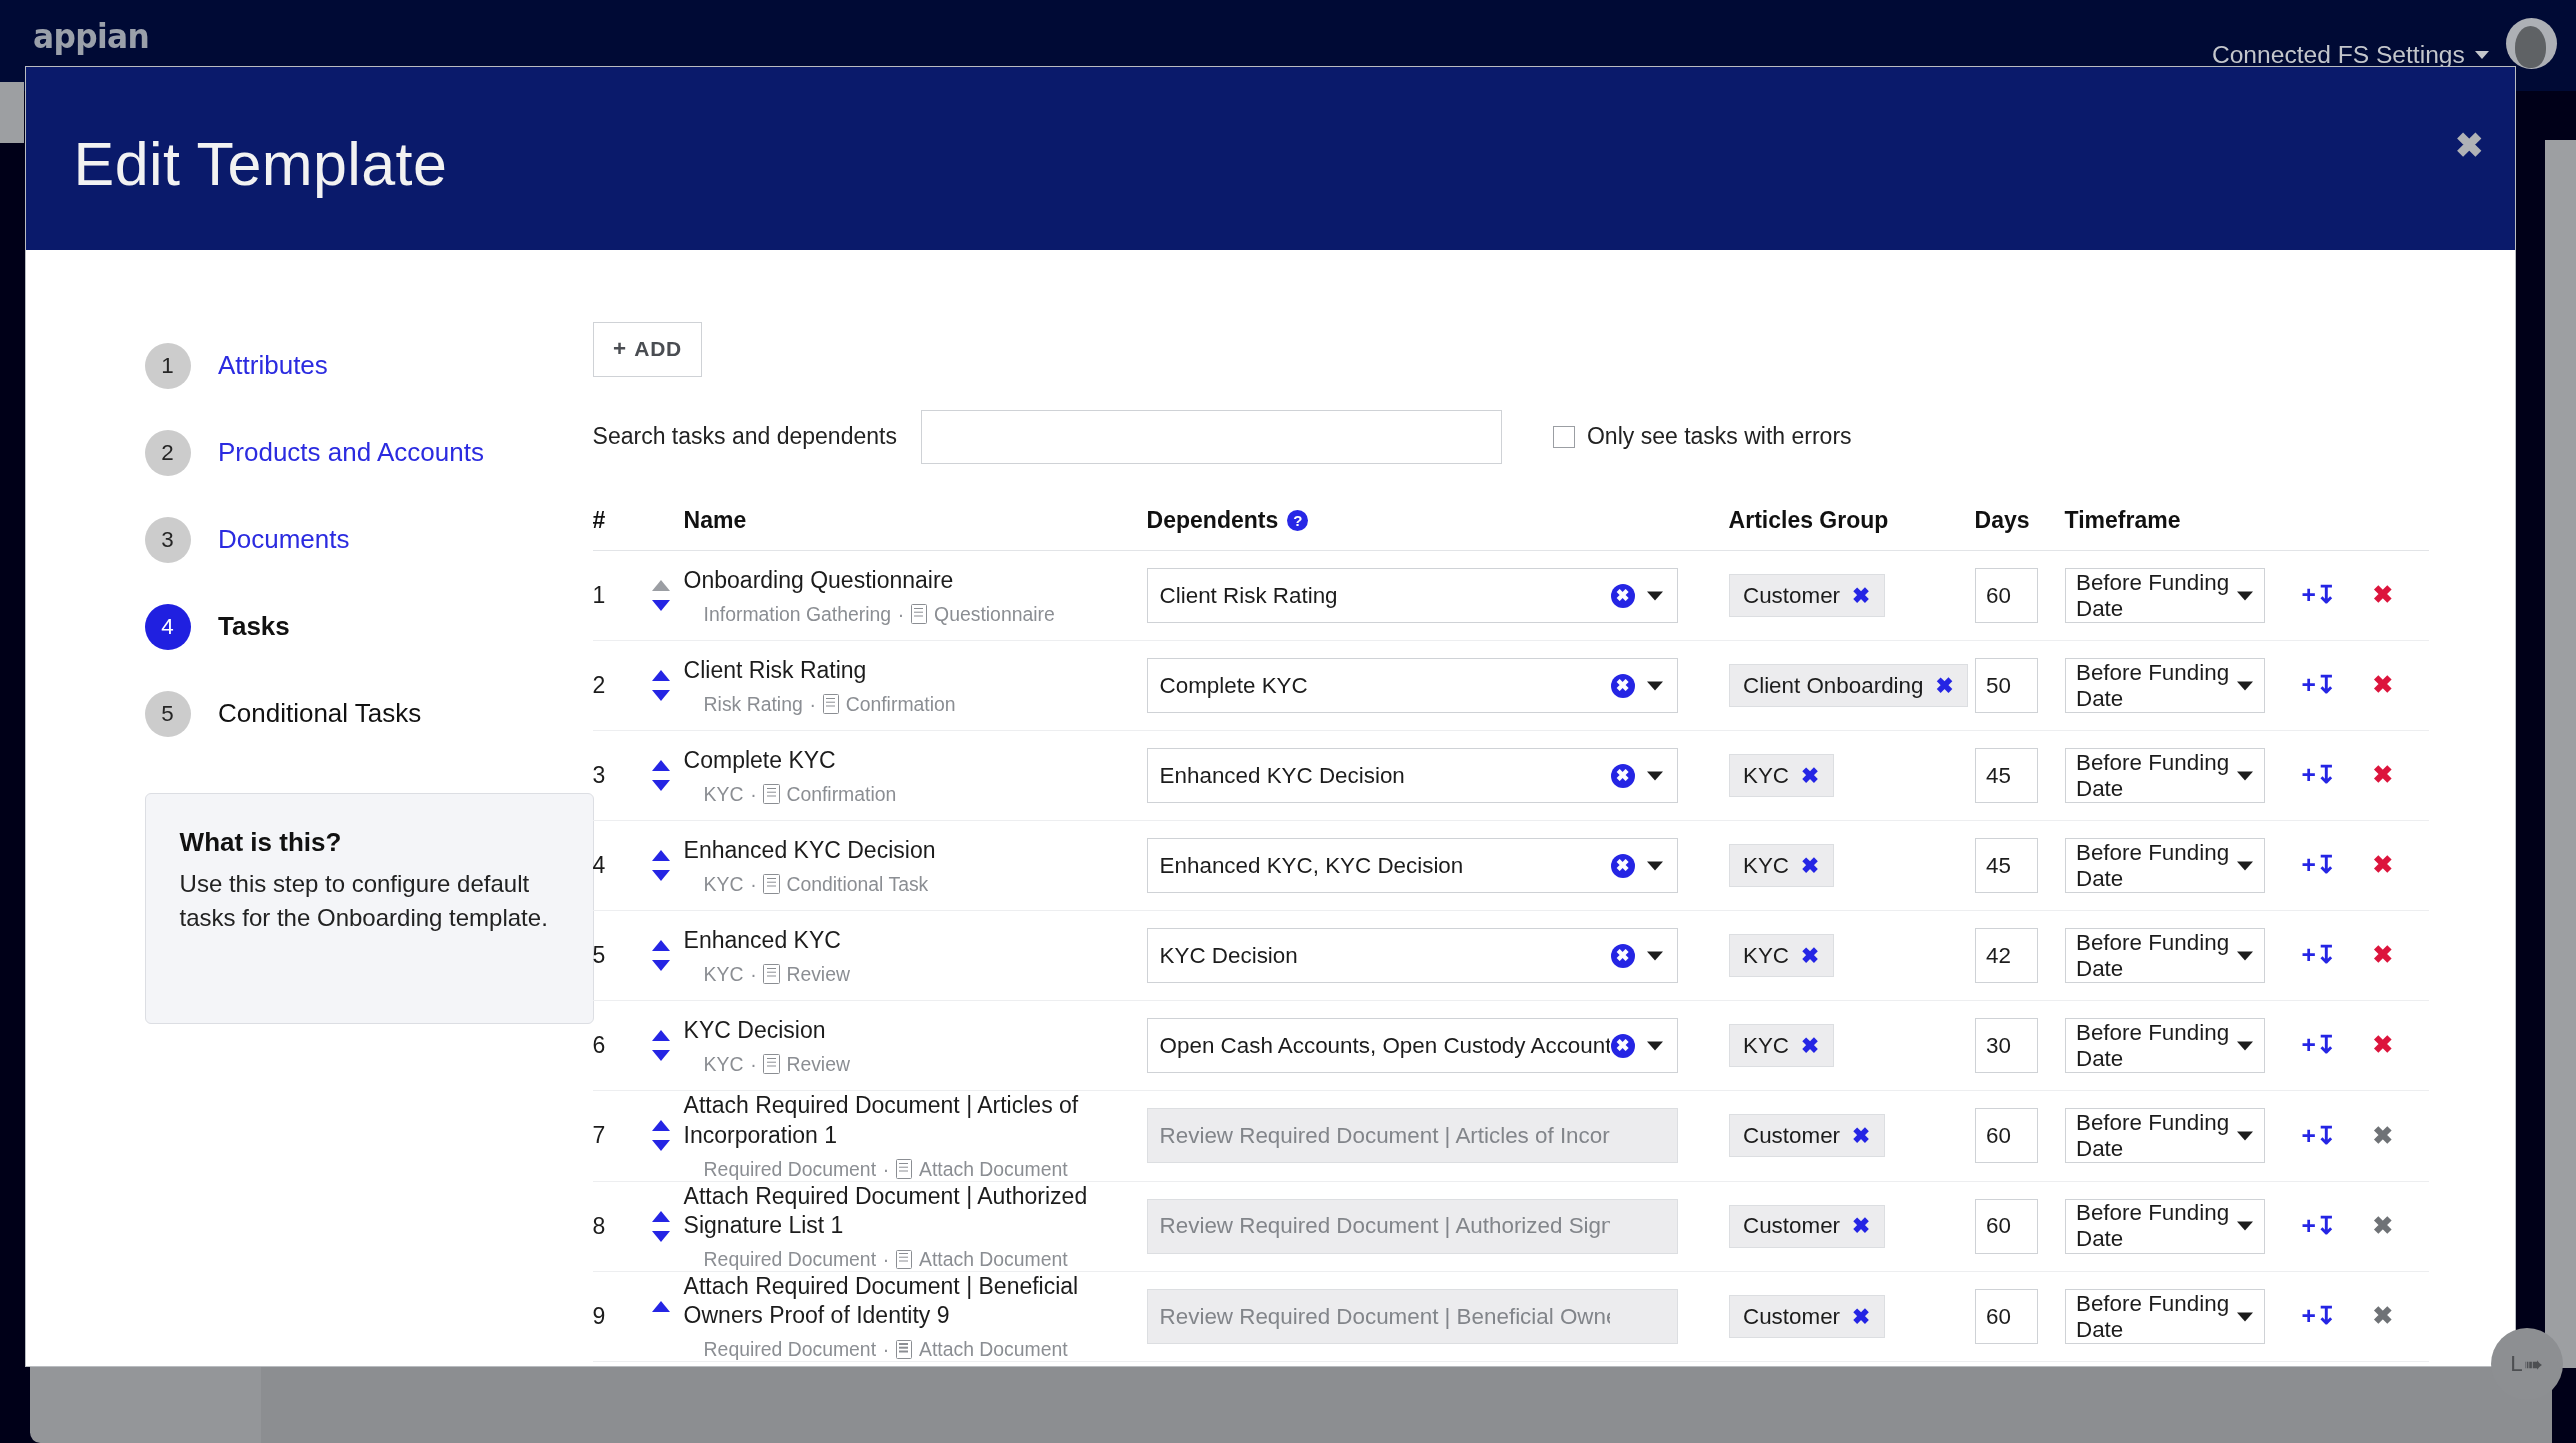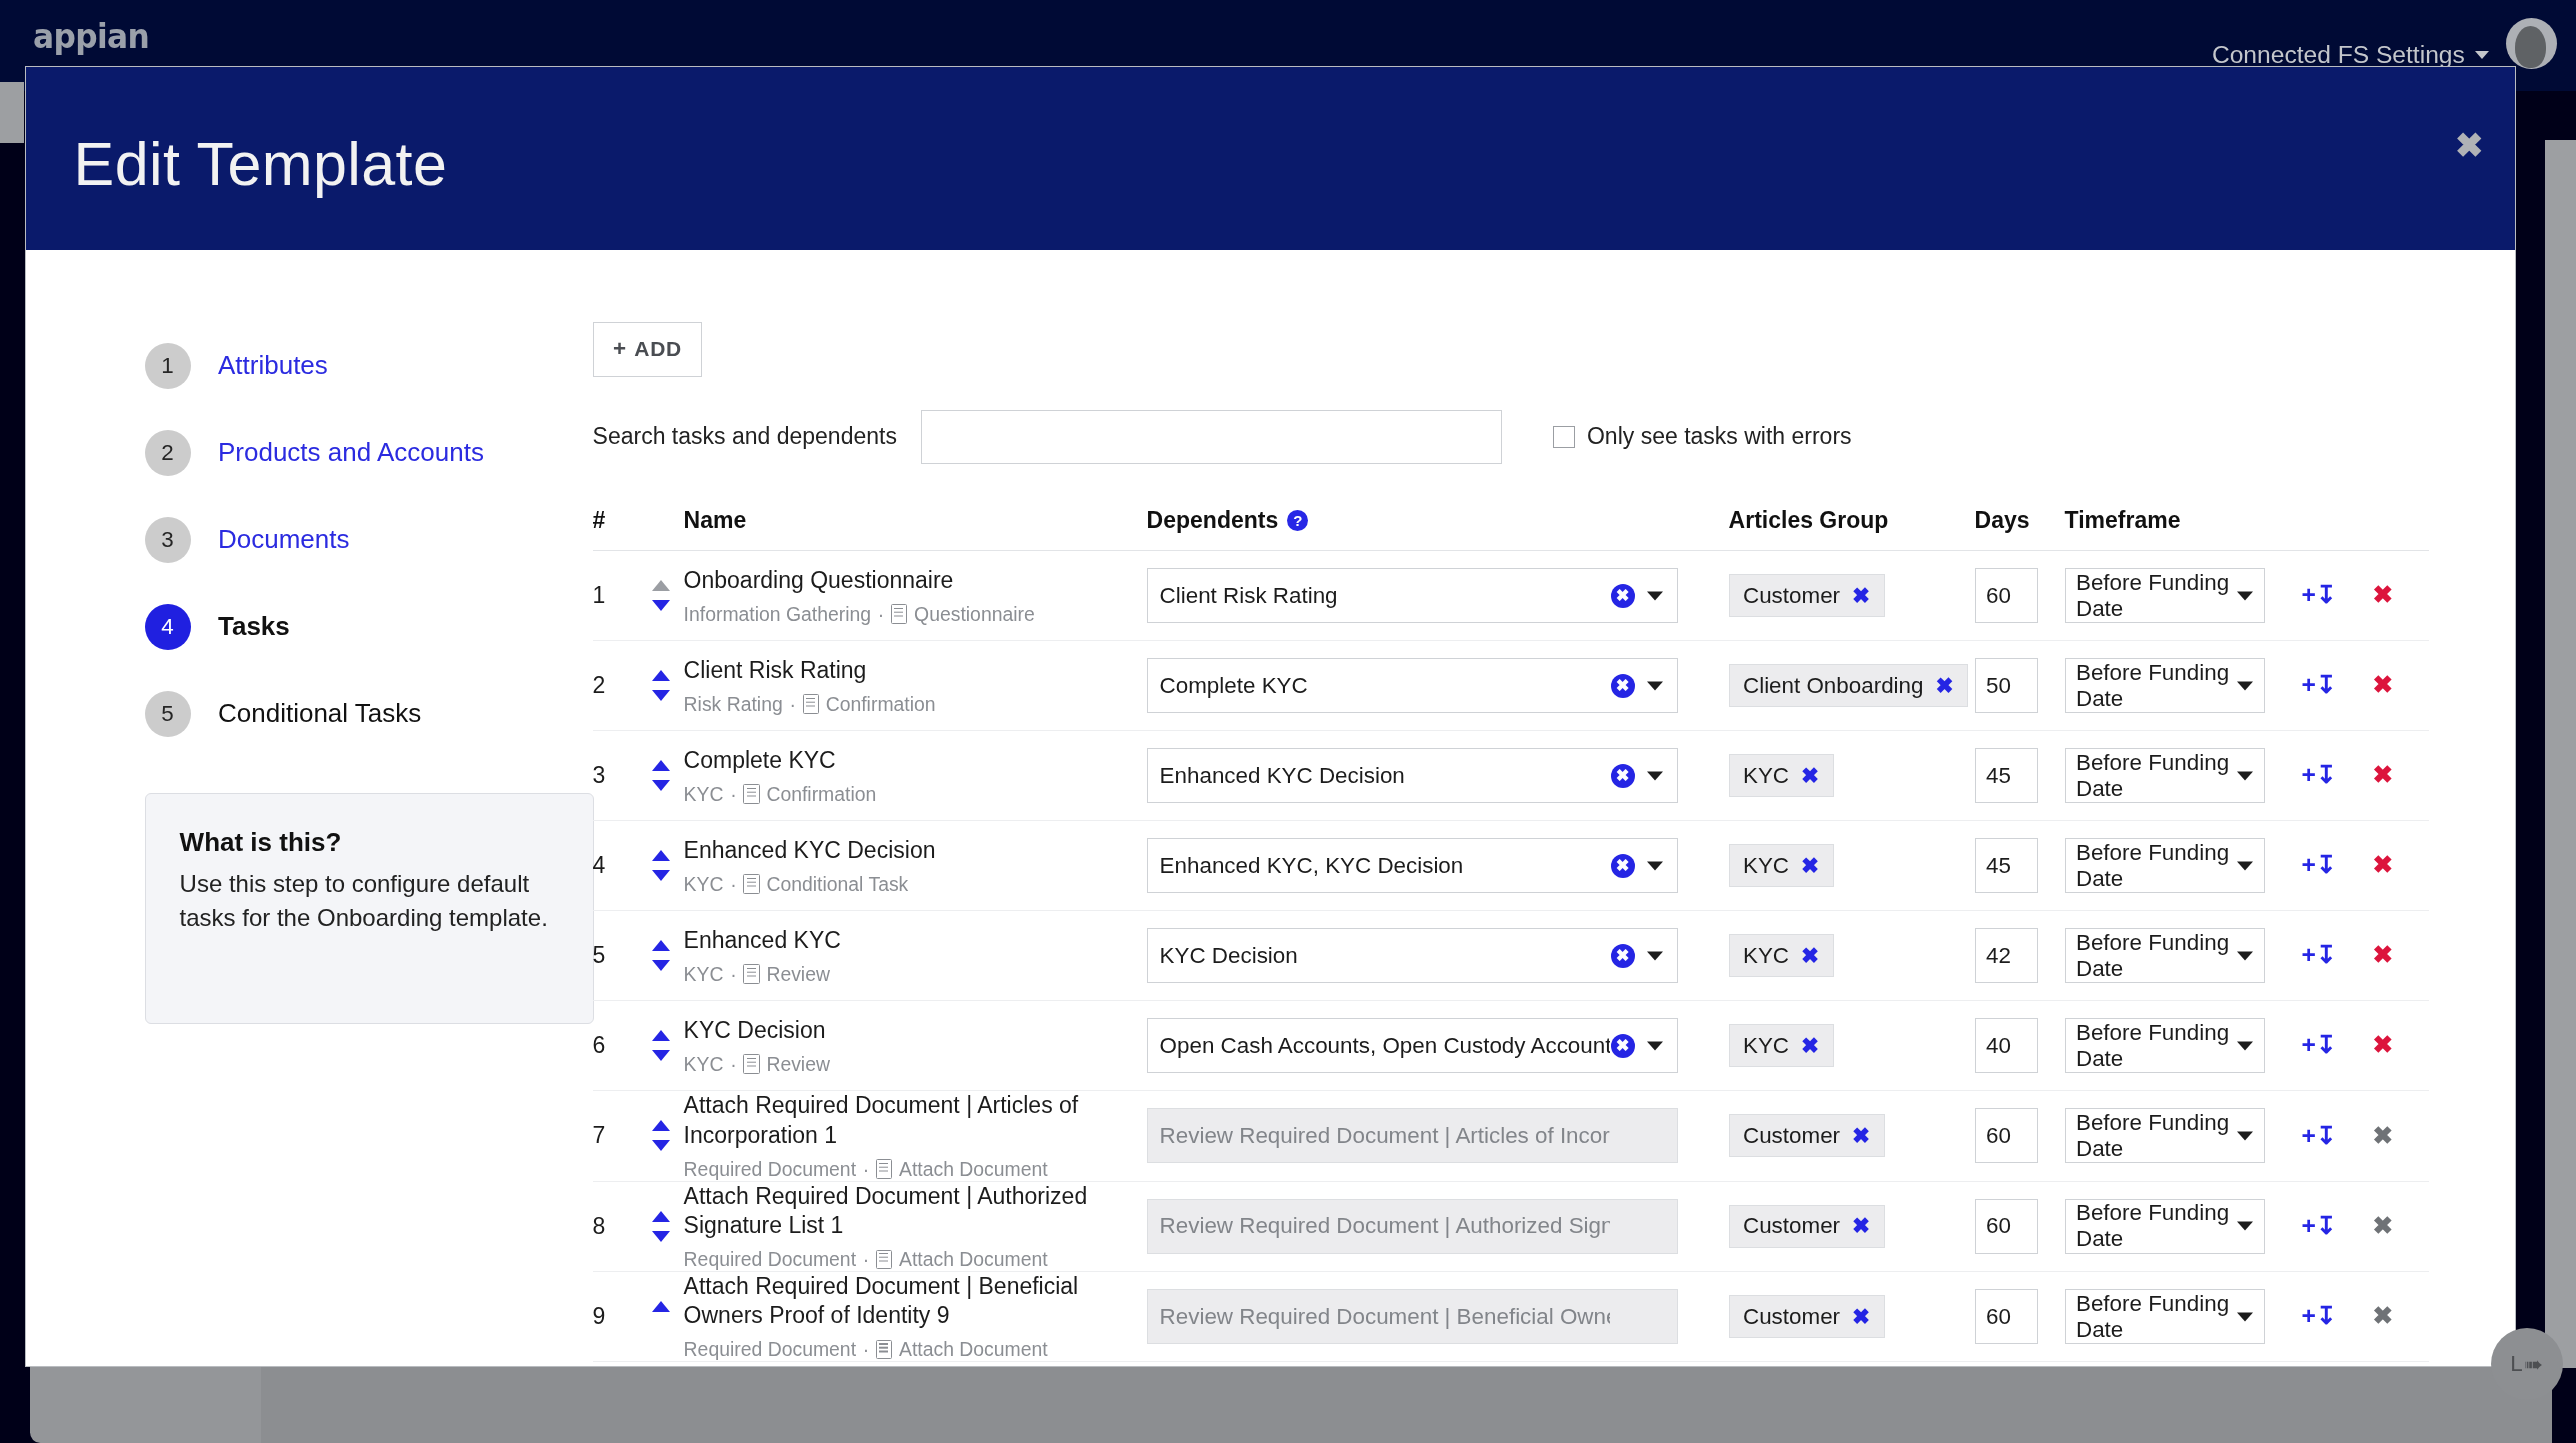--- a/index.html
+++ b/index.html
@@ -165,21 +165,21 @@
   .arrows { display:flex; flex-direction:column; align-items:center; gap:9px; }
   .arrow-up, .arrow-dn { width:0;height:0;cursor:pointer; }
   .arrow-up { border-left:9.7px solid transparent;border-right:9.7px solid transparent;border-bottom:11.2px solid #2525e4; }
   .arrow-dn { border-left:9.7px solid transparent;border-right:9.7px solid transparent;border-top:11.2px solid #2525e4; }
   .arrow-up.dis { border-bottom-color:#9b9ea3; }
   .arrow-hidden { visibility:hidden; }
 
   .task-name { font-size:23px; color:#1c1c1c; line-height:1.28; }
   .task-meta {
     margin-top:7.5px; font-size:19.4px; color:#8b8e93;
-    display:flex; align-items:center; gap:6.7px; flex-wrap:nowrap;
+    display:flex; align-items:center; gap:6.7px; flex-wrap:nowrap;margin-left:20px;
   }
   .meta-dot { color:#8b8e93; }
   .form-icon {
     width:16.4px;height:19.4px;border:1.5px solid #8b8e93; border-radius:1.5px;
     display:inline-block; position:relative; flex:0 0 auto;
   }
   .form-icon::before {
     content:""; position:absolute; left:2.2px; top:2.2px; width:9px; height:1.5px;
     background:#8b8e93; box-shadow:0 3.7px 0 #8b8e93, 0 7.5px 0 #8b8e93;
   }
@@ -555,21 +555,21 @@
                   <span class="dep-text">Open Cash Accounts, Open Custody Accounts</span>
                   <span class="dep-clear">✖</span>
                   <span class="dep-caret"></span>
                 </div>
               </div>
               <div class="c-grp"><span class="grp-tag">
                   <span>KYC</span>
                   <span class="grp-x">✖</span>
                 </span></div>
               <div class="c-days">
-                <div class="days-box">40</div>
+                <div class="days-box">30</div>
               </div>
               <div class="c-time">
                 <div class="time-box">
                   <span>Before Funding Date</span>
                   <span class="time-caret"></span>
                 </div>
               </div>
               <div class="c-act row-actions">
                 <span class="icon-addsub">+↧</span>
                 <span class="icon-del">✖</span>

